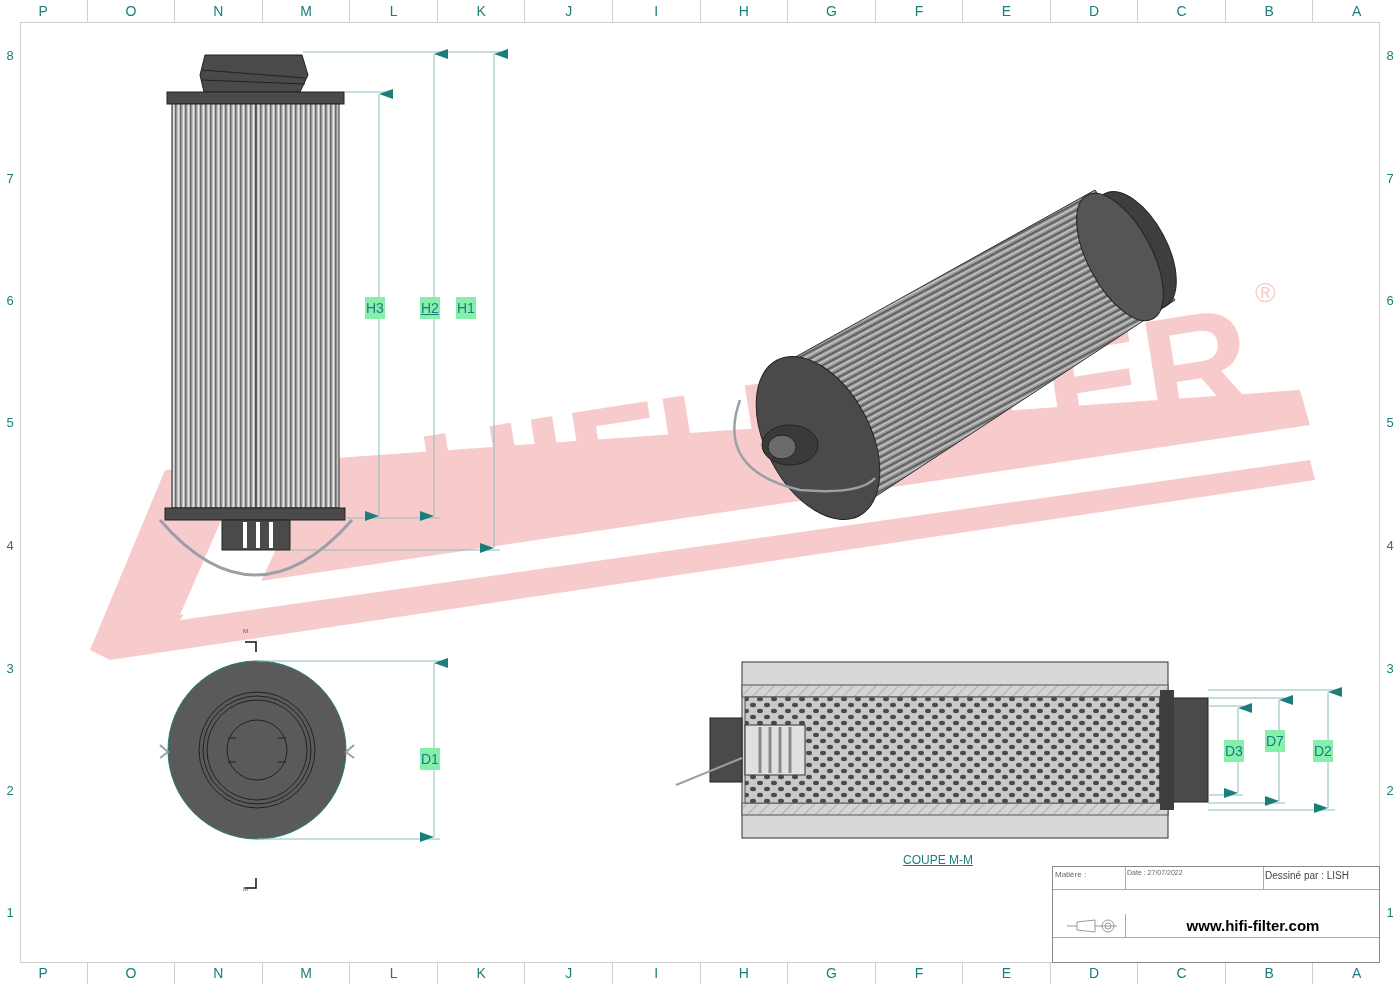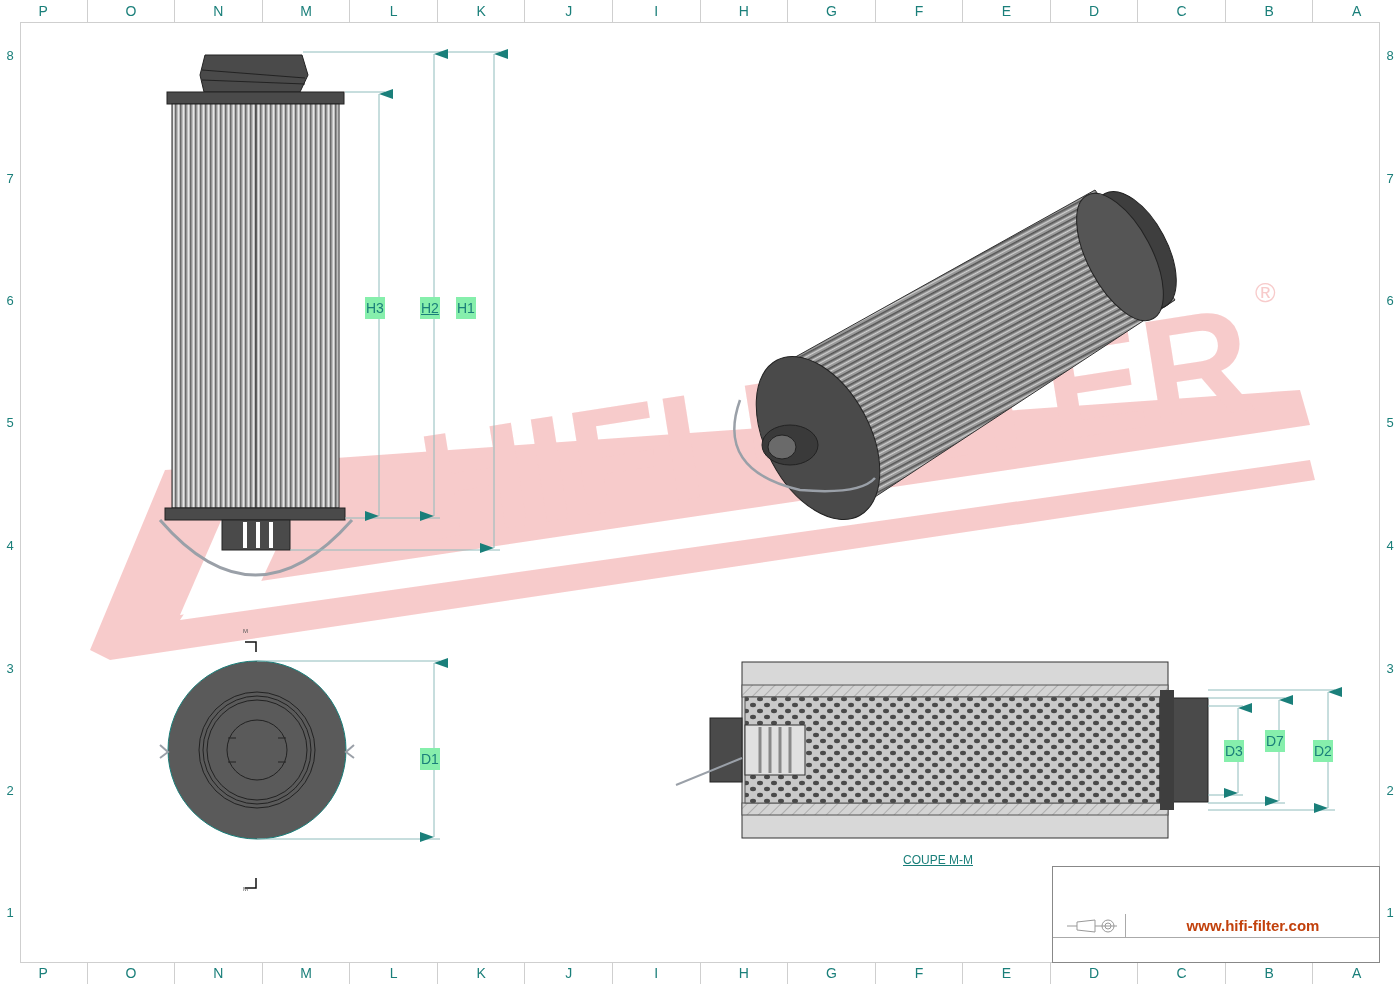--- a/index.html
+++ b/index.html
@@ -200,23 +200,30 @@
 <div class="dim-label" style="left:420px;top:740px;margin-top:8px;">D1</div>
 <div class="dim-label" style="left:1224px;top:740px;">D3</div>
 <div class="dim-label" style="left:1265px;top:730px;">D7</div>
 <div class="dim-label" style="left:1313px;top:740px;">D2</div>
 
 <div class="abs" style="left:903px;top:853px;color:#1a7f7a;font-size:12px;text-decoration:underline;">COUPE M-M</div>
 <div class="abs" style="left:243px;top:628px;font-size:6px;color:#555;">M</div>
 <div class="abs" style="left:243px;top:886px;font-size:6px;color:#555;">M</div>
 
 <div class="title-block">
+  <div class="tb-row" style="top:0;height:23px;">
+    <div class="abs tb-small" style="left:2px;top:3px;">Matière :</div>
+    <div class="abs" style="left:72px;top:0;height:23px;border-left:1px solid #aaa;"></div>
+    <div class="abs tb-small" style="left:74px;top:2px;font-size:7px;">Date : 27/07/2022</div>
+    <div class="abs" style="left:210px;top:0;height:23px;border-left:1px solid #aaa;"></div>
+    <div class="abs" style="left:212px;top:3px;font-size:10px;color:#444;">Dessiné par : LISH</div>
+  </div>
   <div class="tb-row" style="top:47px;height:24px;">
     <svg class="abs" style="left:14px;top:4px" width="50" height="16">
       <line x1="0" y1="8" x2="50" y2="8" stroke="#999"></line>
       <polygon points="10,4 28,2 28,14 10,12" fill="#fff" stroke="#999"></polygon>
       <circle cx="41" cy="8" r="6" fill="none" stroke="#999"></circle>
       <circle cx="41" cy="8" r="3" fill="none" stroke="#999"></circle>
     </svg>
     <div class="abs" style="left:72px;top:0;height:24px;border-left:1px solid #aaa;"></div>
-    <div class="abs" style="left:72px;width:256px;top:3px;text-align:center;font-size:15px;font-weight:bold;color:#c2410c;">www.hifi-filter.com</div>
+    <div class="abs" style="left:72px;width:256px;top:3px;text-align:center;font-size:15px;font-weight:bold;color:#000000;">www.hifi-filter.com</div>
   </div>
 </div>
 
 </body></html>

